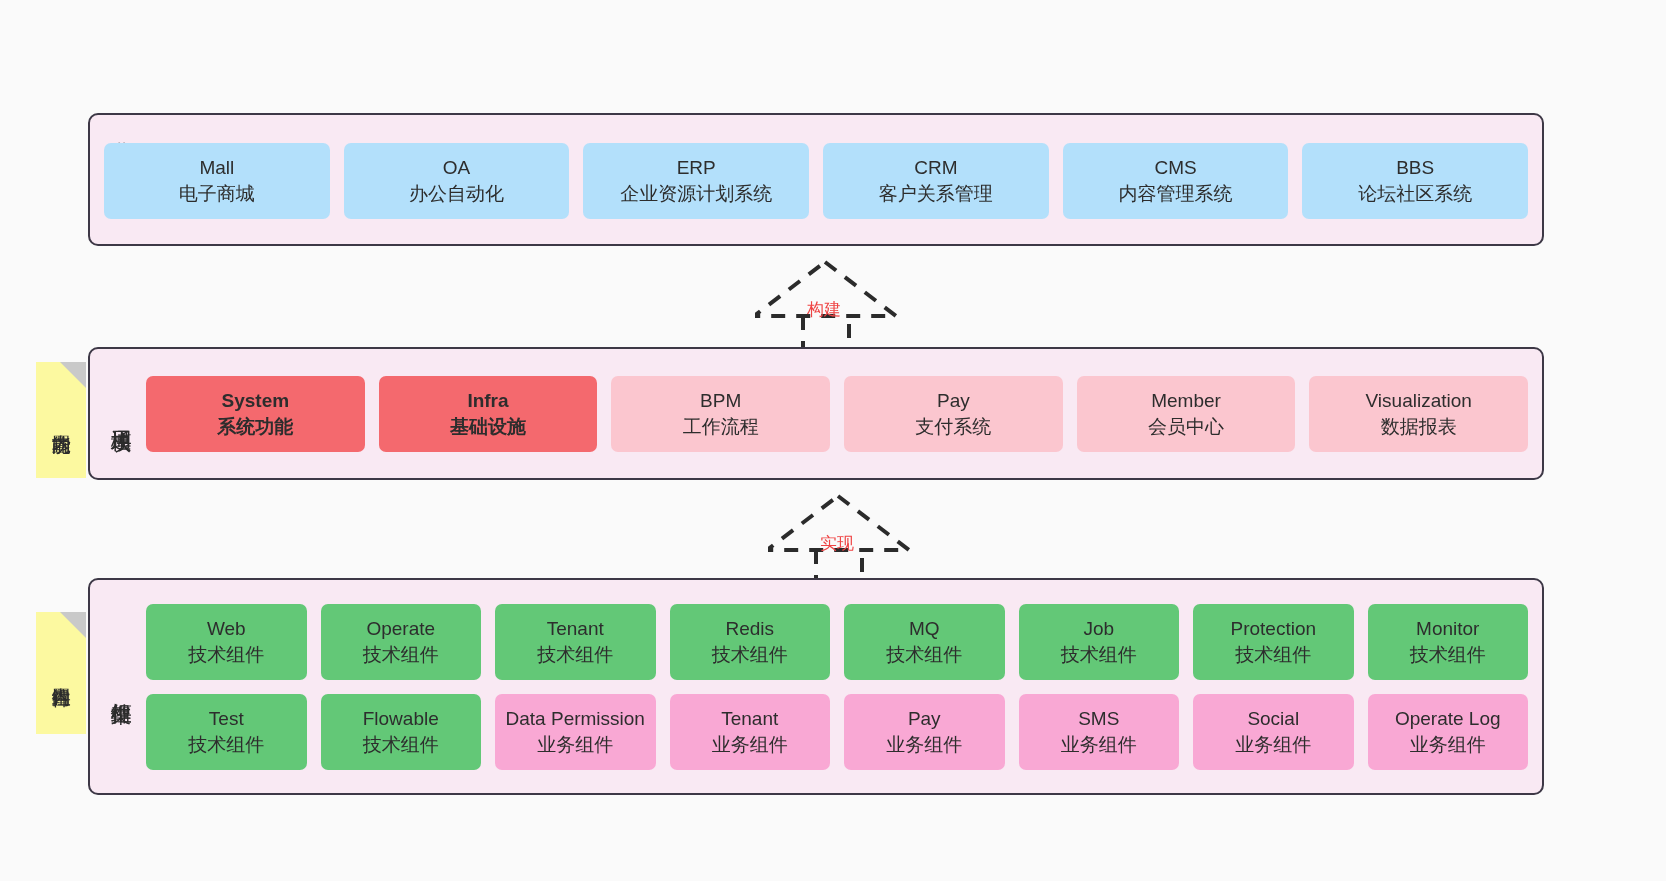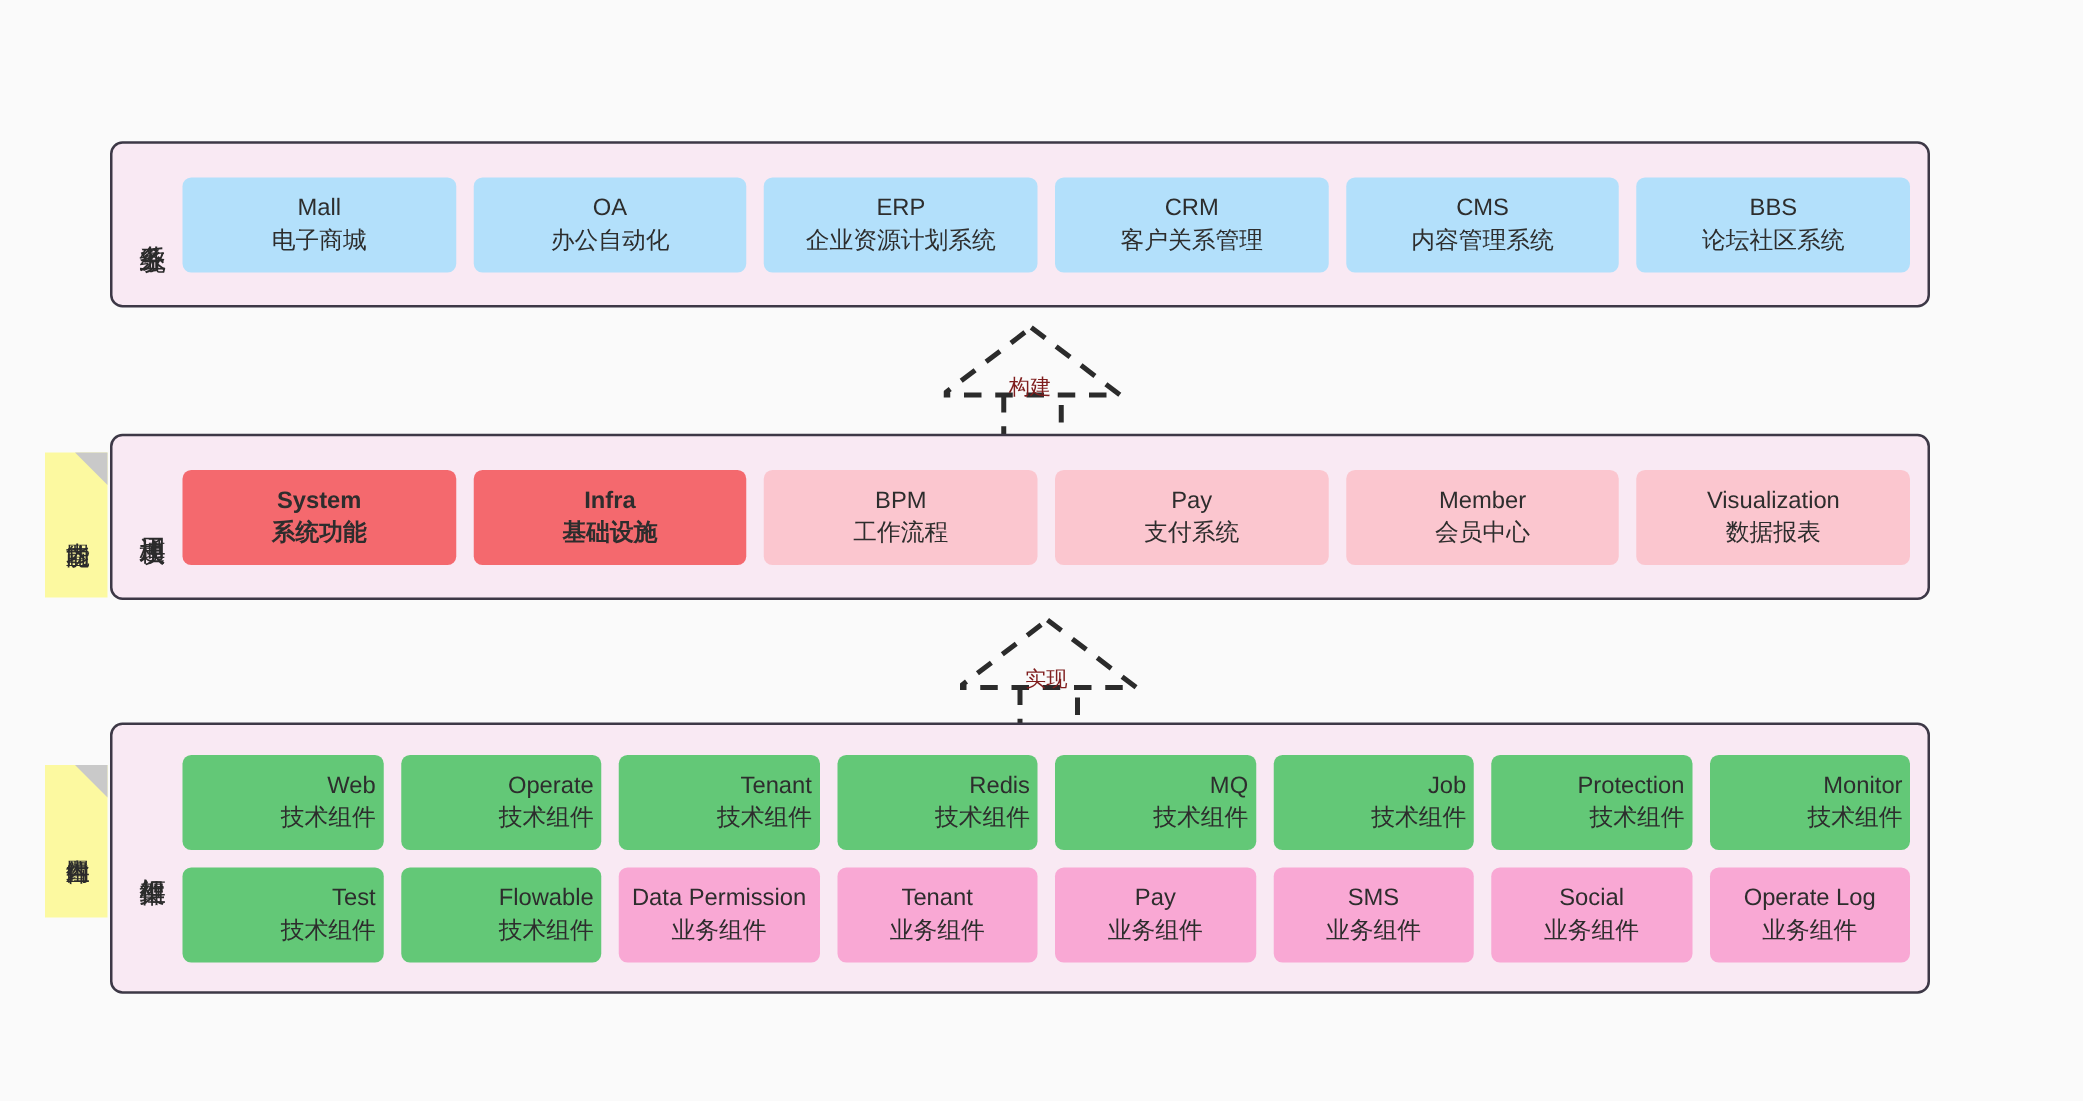--- a/index.html
+++ b/index.html
@@ -73,21 +73,21 @@
     font-size: 19px;
     line-height: 1.32;
     padding: 4px 6px;
   }
   .card .l1 { display: block; }
   .card .l2 { display: block; }
 
   .c-blue       { background: #b3e0fb; }
   .c-red        { background: #f4696e; font-weight: bold; }
   .c-pink       { background: #fbc6cf; }
-  .c-green      { background: #63c877; align-items: flex-end; }
+  .c-green      { background: #63c877; }
   .c-lightgreen { background: #f9a8d4; }
 
   
   .h-tall { height: 76px; }
 
   
   .note {
     position: absolute;
     width: 50px;
     background: #fcf9a0;
@@ -115,33 +115,33 @@
   
   .arrow {
     position: absolute;
     width: 150px;
     height: 98px;
   }
   .arrow svg { display: block; }
   .arrow-label {
     position: absolute;
     font-size: 17px;
-    color: #7f1d1d;
+    color: #ef4444;
     background: transparent;
     white-space: nowrap;
     left: 52px;
     top: 40px;
   }
 </style>
 </head>
 <body>
 
 <div id="canvas">
 
-  <div class="layer" id="layer-1" style="left:88px; top:113px; width:1456px; height:133px;">
+  <div class="layer" id="layer-1" style="left:88px; top:113px; width:1456px; height:133px;flex-direction:column;">
     <div class="layer-title">业务系统</div>
     <div class="layer-body">
       <div class="row">
         <div class="card c-blue h-tall">
           <span class="l1">Mall</span>
           <span class="l2">电子商城</span>
         </div>
         <div class="card c-blue h-tall">
           <span class="l1">OA</span>
           <span class="l2">办公自动化</span>

